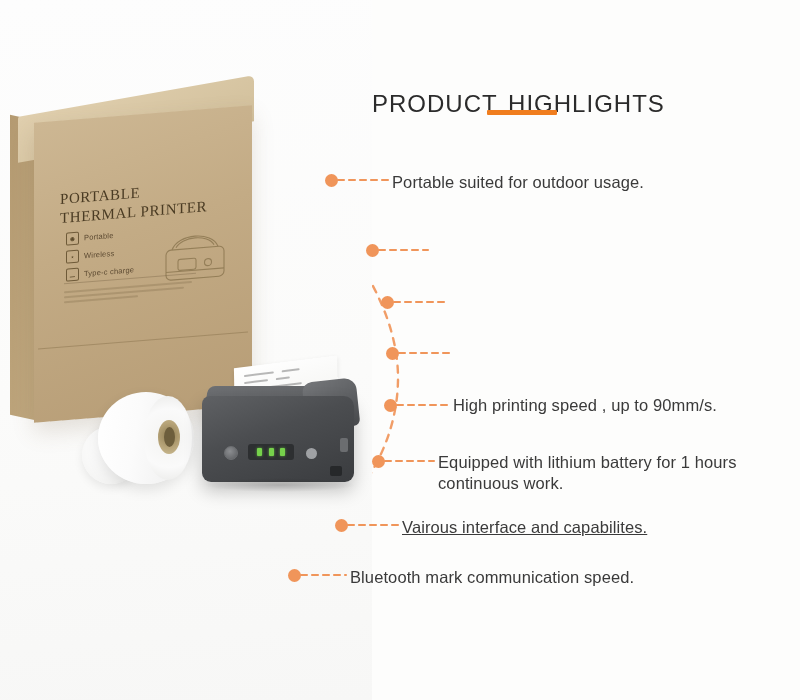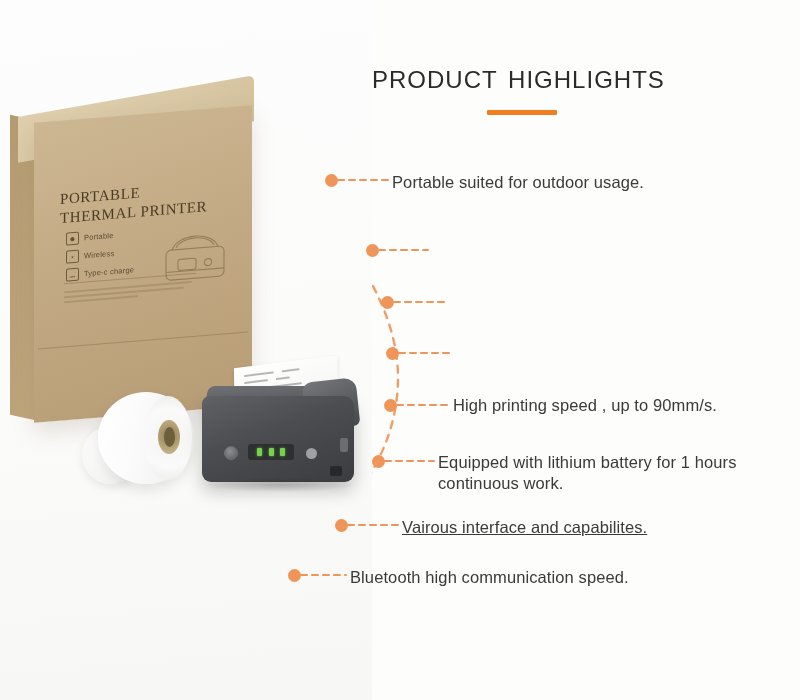--- a/index.html
+++ b/index.html
@@ -364,20 +364,21 @@
   }
   #page-title {
     font-size: 34px;
     line-height: 40px;
     color: #2b2b2b;
     letter-spacing: 1px;
     font-weight: 400;
     font-variant: small-caps;
     text-transform: lowercase;
     white-space: nowrap;
+    margin-top: 24px;
   }
   #title-underline {
     position: absolute;
     left: 115px;
     top: 54px;
     width: 70px;
     height: 5px;
     background: #f07d1e;
     border-radius: 1px;
   }
@@ -525,17 +526,17 @@
       <div class="hl-item" style="left: 453px; top: 395px;">
         <span class="hl-text">High printing speed , up to 90mm/s.</span>
       </div>
       <div class="hl-item" style="left: 438px; top: 452px;">
         <span class="hl-text">Equipped with lithium battery for 1 hours continuous work.</span>
       </div>
       <div class="hl-item" style="left: 402px; top: 517px; text-decoration: underline;">
         <span class="hl-text">Vairous interface and capabilites.</span>
       </div>
       <div class="hl-item" style="left: 350px; top: 567px;">
-        <span class="hl-text">Bluetooth high communication speed.</span>
+        <span class="hl-text">Bluetooth mark communication speed.</span>
       </div>
     </div>
 
 </div>
 
 </body></html>

